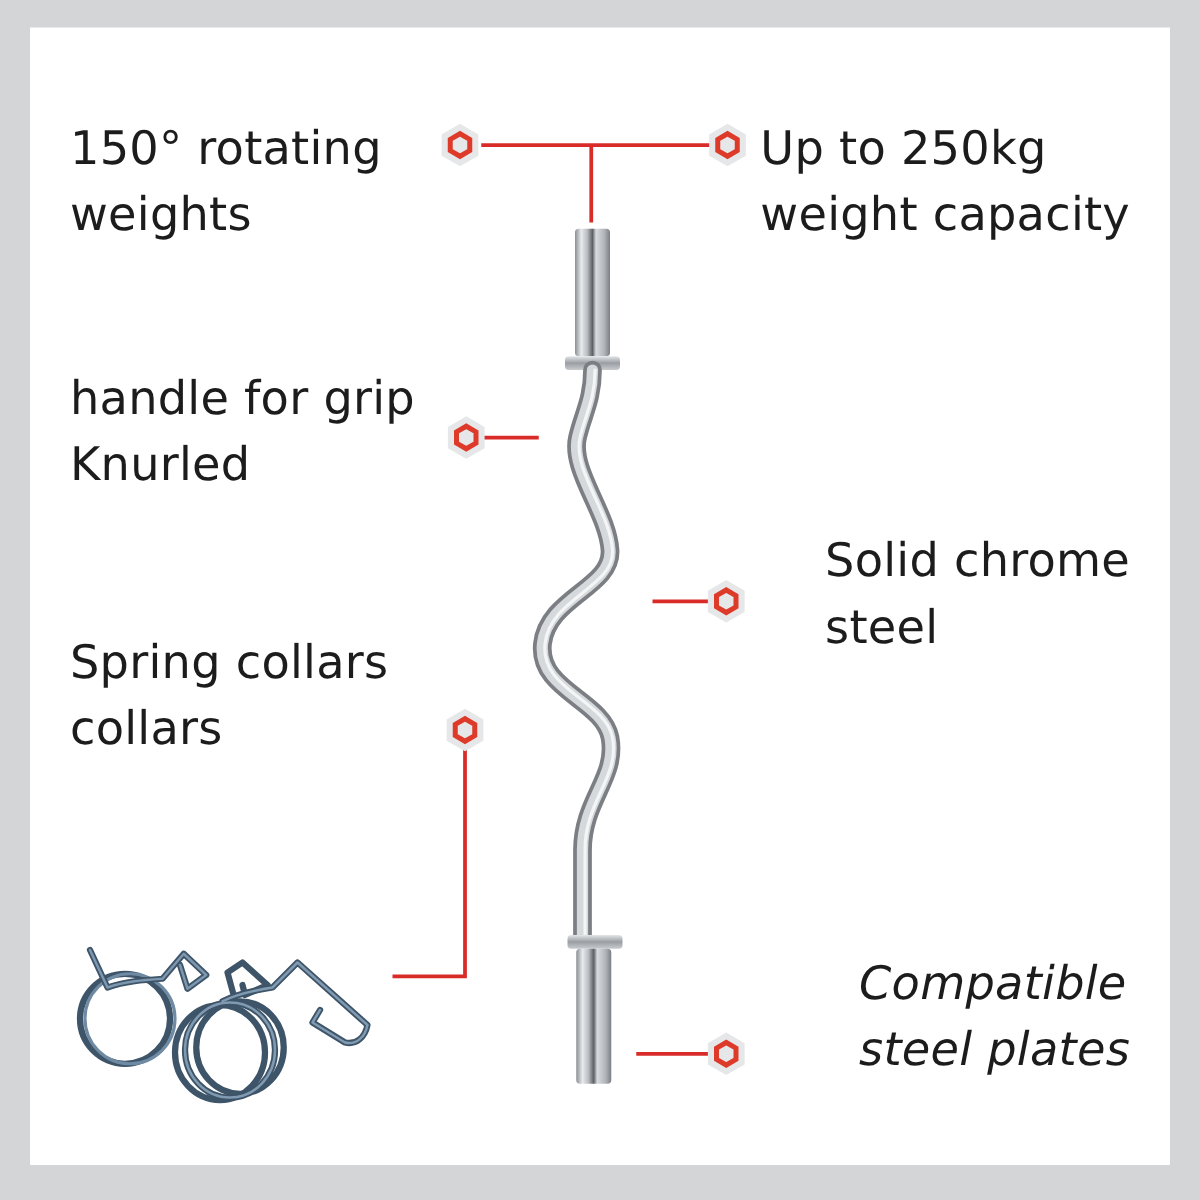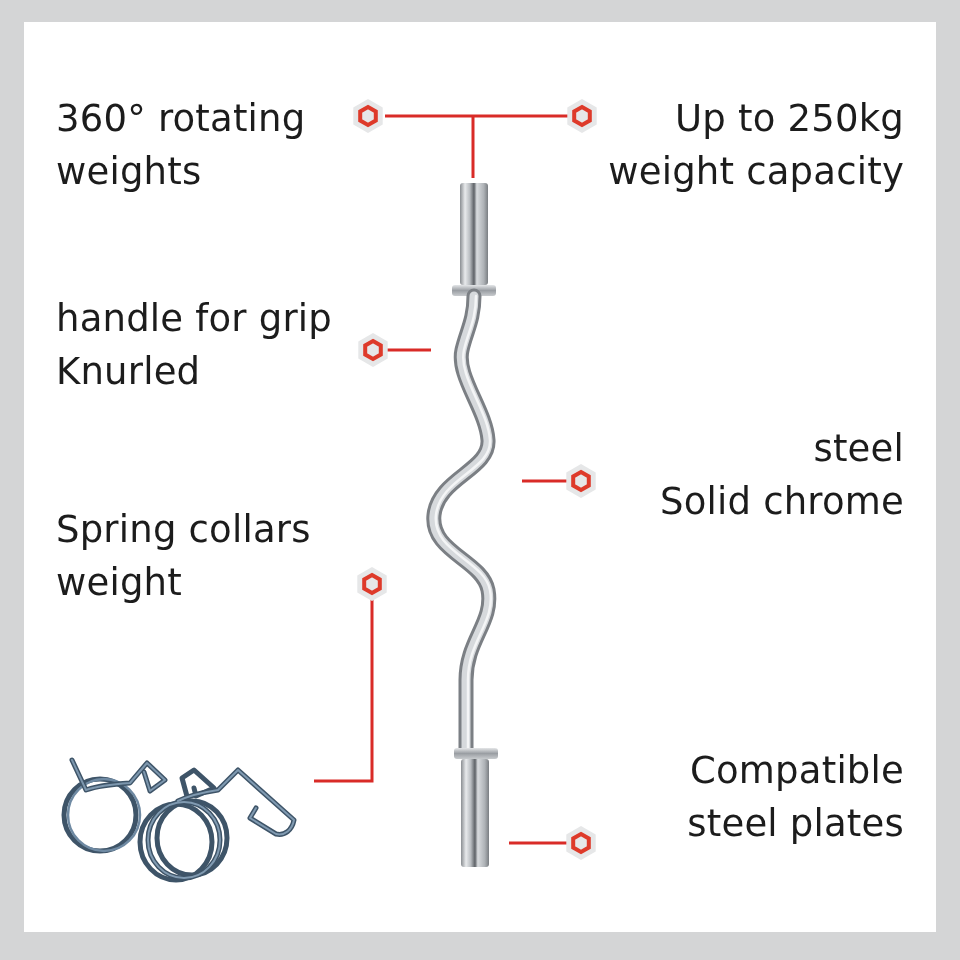--- a/index.html
+++ b/index.html
@@ -1,53 +1,53 @@
 <!DOCTYPE html>
 <html><head>
 <meta charset="utf-8">
 <style>
   html, body { margin:0; padding:0; }
   body { width:960px; height:960px; background:#d4d5d6; position:relative; overflow:hidden; font-family:"DejaVu Sans", sans-serif; }
   .card { position:absolute; left:24px; top:22px; width:912px; height:910px; background:#ffffff; }
   .label { position:absolute; color:#1c1c1c; font-size:37px; line-height:53px; font-weight:500; letter-spacing:0.2px; }
-  .label.right { text-align:right; }
+  .label.right { text-align:left; }
   .label .ln { display:block; white-space:nowrap; }
   svg.overlay { position:absolute; left:0; top:0; }
 </style>
 </head>
 <body>
 
 <div class="card"></div>
 
 <div class="label" style="left:56px;top:92px;">
-  <span class="ln">360° rotating</span>
+  <span class="ln">150° rotating</span>
   <span class="ln">weights</span>
 </div>
 
 <div class="label right" style="right:56px;top:92px;">
   <span class="ln">Up to 250kg</span>
   <span class="ln">weight capacity</span>
 </div>
 
 <div class="label" style="left:56px;top:292px;">
   <span class="ln">handle for grip</span>
   <span class="ln">Knurled</span>
 </div>
 
 <div class="label right" style="right:56px;top:422px;">
+  <span class="ln">Solid chrome</span>
   <span class="ln">steel</span>
-  <span class="ln">Solid chrome</span>
 </div>
 
 <div class="label" style="left:56px;top:503px;">
   <span class="ln">Spring collars</span>
-  <span class="ln">weight</span>
+  <span class="ln">collars</span>
 </div>
 
-<div class="label right" style="right:56px;top:744px;">
+<div class="label right" style="right:56px;top:760px;font-style:italic;">
   <span class="ln">Compatible</span>
   <span class="ln">steel plates</span>
 </div>
 
 <svg class="overlay" width="960" height="960" viewBox="0 0 960 960">
   <defs>
     <linearGradient id="chromeV" x1="0" y1="0" x2="1" y2="0">
       <stop offset="0" stop-color="#8a8e92"></stop>
       <stop offset="0.18" stop-color="#e8eaec"></stop>
       <stop offset="0.35" stop-color="#b9bdc1"></stop>

